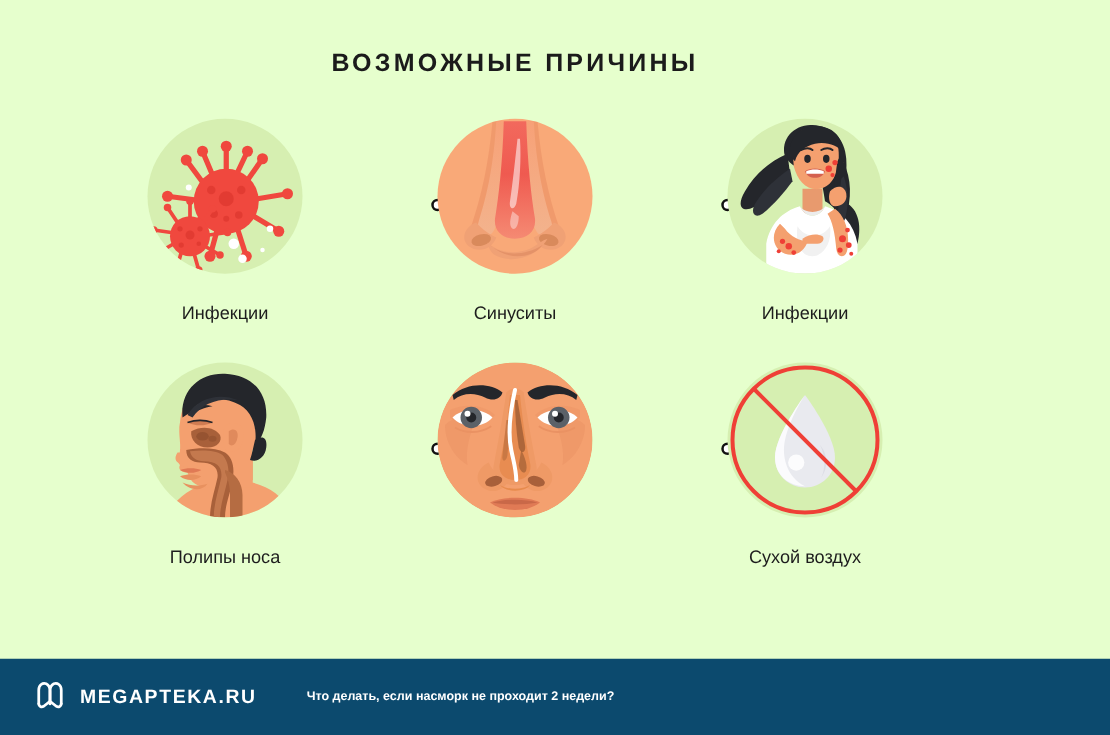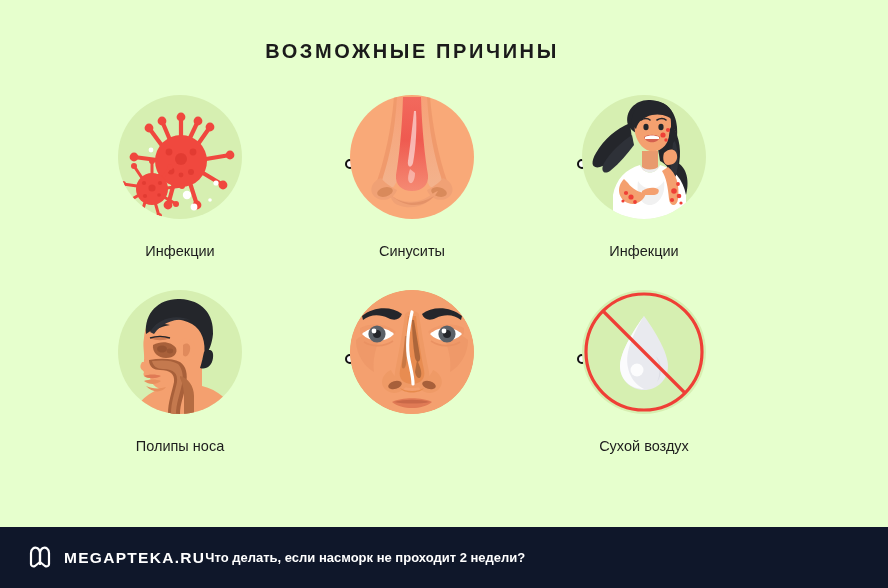--- a/index.html
+++ b/index.html
@@ -100,40 +100,41 @@
     background: #121212;
   }
 
   
   .footer {
     position: absolute;
     left: 0;
     top: 527px;
     width: 888px;
     height: 61px;
-    background: #0f172a;
+    background: #0c4a6e;
     display: flex;
     align-items: center;
   }
   .logo-wrap {
     display: flex;
     align-items: center;
     margin-left: 27px;
   }
   .logo-mark { display: block; }
   .logo-text {
     margin-left: 11px;
     color: #ffffff;
     font-size: 15.5px;
     font-weight: bold;
     letter-spacing: 1.3px;
   }
   .footer-caption {
+    margin-left: 40px;
     color: #ffffff;
-    font-size: 13px;
+    font-size: 10px;
     font-weight: bold;
   }
 </style>
 </head>
 <body>
 
 <div id="infographic">
 
   <div class="title">ВОЗМОЖНЫЕ ПРИЧИНЫ</div>
 

